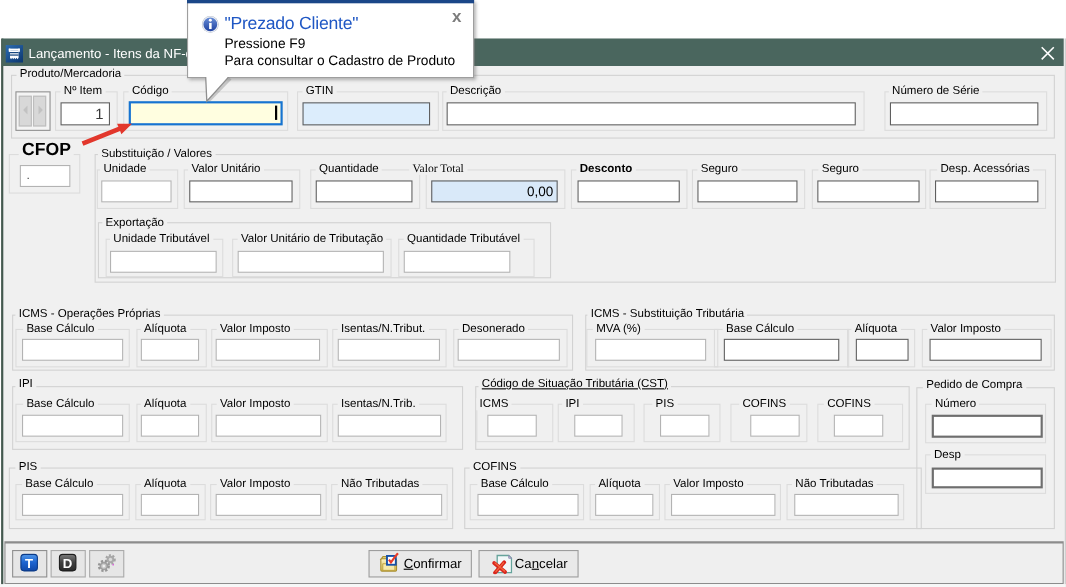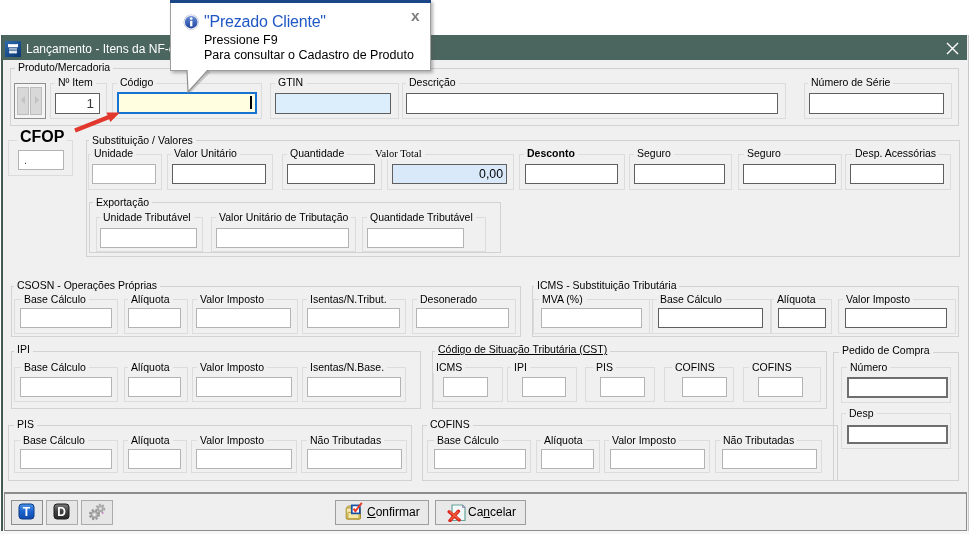--- a/index.html
+++ b/index.html
@@ -94,21 +94,21 @@
 <div class="sbox" style="left:96px;top:217px;width:105px;height:33px;"></div>
 <div class="lab" style="left:100px;top:212px;">Unidade Tributável</div>
 <div class="inp" style="left:100px;top:228px;width:95px;height:18px;"></div>
 <div class="sbox" style="left:211px;top:217px;width:143px;height:33px;"></div>
 <div class="lab" style="left:216px;top:212px;">Valor Unitário de Tributação</div>
 <div class="inp" style="left:216px;top:228px;width:131px;height:18px;"></div>
 <div class="sbox" style="left:362px;top:217px;width:122px;height:33px;"></div>
 <div class="lab" style="left:367px;top:212px;">Quantidade Tributável</div>
 <div class="inp" style="left:367px;top:228px;width:95px;height:18px;"></div>
 <div class="grp" style="left:11px;top:286px;width:508px;height:49px;"></div>
-<div class="lab" style="left:14px;top:280px;">CSOSN - Operações Próprias</div>
+<div class="lab" style="left:14px;top:280px;">ICMS - Operações Próprias</div>
 <div class="sbox" style="left:14px;top:299px;width:102px;height:33px;"></div>
 <div class="lab" style="left:21px;top:294px;">Base Cálculo</div>
 <div class="inp" style="left:20px;top:308px;width:90px;height:18px;"></div>
 <div class="sbox" style="left:124px;top:299px;width:62px;height:33px;"></div>
 <div class="lab" style="left:128px;top:294px;">Alíquota</div>
 <div class="inp" style="left:128px;top:308px;width:51px;height:18px;"></div>
 <div class="sbox" style="left:192px;top:299px;width:104px;height:33px;"></div>
 <div class="lab" style="left:197px;top:294px;">Valor Imposto</div>
 <div class="inp" style="left:196px;top:308px;width:93px;height:18px;"></div>
 <div class="sbox" style="left:302px;top:299px;width:102px;height:33px;"></div>
@@ -136,21 +136,21 @@
 <div class="sbox" style="left:14px;top:367px;width:102px;height:33px;"></div>
 <div class="lab" style="left:21px;top:362px;">Base Cálculo</div>
 <div class="inp" style="left:20px;top:377px;width:90px;height:18px;"></div>
 <div class="sbox" style="left:124px;top:367px;width:62px;height:33px;"></div>
 <div class="lab" style="left:128px;top:362px;">Alíquota</div>
 <div class="inp" style="left:128px;top:377px;width:51px;height:18px;"></div>
 <div class="sbox" style="left:192px;top:367px;width:104px;height:33px;"></div>
 <div class="lab" style="left:197px;top:362px;">Valor Imposto</div>
 <div class="inp" style="left:196px;top:377px;width:94px;height:18px;"></div>
 <div class="sbox" style="left:302px;top:367px;width:102px;height:33px;"></div>
-<div class="lab" style="left:307px;top:362px;">Isentas/N.Base.</div>
+<div class="lab" style="left:307px;top:362px;">Isentas/N.Trib.</div>
 <div class="inp" style="left:307px;top:377px;width:92px;height:18px;"></div>
 <div class="grp" style="left:432px;top:351px;width:393px;height:56px;"></div>
 <div class="lab" style="left:435px;top:344px;text-decoration:underline;">Código de Situação Tributária (CST)</div>
 <div class="sbox" style="left:433px;top:367px;width:68px;height:33px;"></div>
 <div class="lab" style="left:433px;top:362px;">ICMS</div>
 <div class="inp" style="left:443px;top:377px;width:43px;height:18px;"></div>
 <div class="sbox" style="left:507px;top:367px;width:68px;height:33px;"></div>
 <div class="lab" style="left:511px;top:362px;">IPI</div>
 <div class="inp" style="left:522px;top:377px;width:42px;height:18px;"></div>
 <div class="sbox" style="left:585px;top:367px;width:68px;height:33px;"></div>

